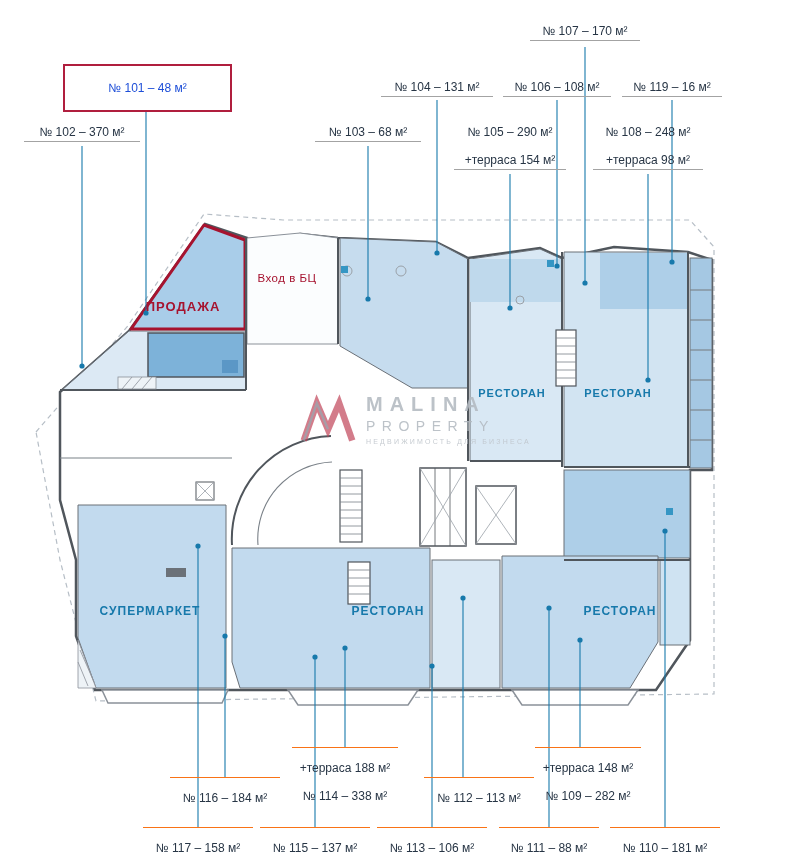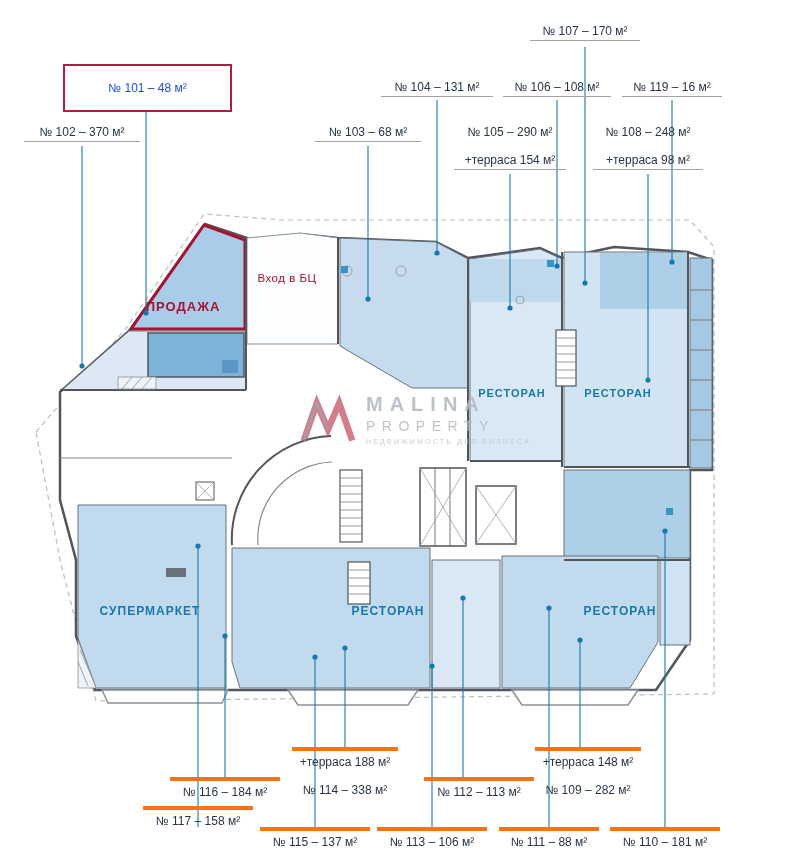--- a/index.html
+++ b/index.html
@@ -3,21 +3,21 @@
 <meta charset="utf-8">
 <style>
   html,body{margin:0;padding:0;background:#ffffff;}
   .canvas{position:relative;width:797px;height:859px;background:#ffffff;overflow:hidden;
           font-family:"Liberation Sans",sans-serif;}
   .plan-svg{position:absolute;left:0;top:0;z-index:1;}
   .callout{position:absolute;z-index:3;text-align:center;color:#273545;font-size:12px;}
   .callout .t{line-height:15px;white-space:nowrap;}
   .callout .gap{margin-top:13px;}
   .callout.top{border-bottom:1px solid #a3a3a3;padding-bottom:1px;}
-  .callout.bottom{border-top:4px solid #f97316;padding-top:4px;}
+  .callout.bottom{border-top:1px solid #f97316;padding-top:13px;}
   .box101{position:absolute;z-index:3;border:2px solid #b01e3e;display:flex;align-items:center;
           justify-content:center;color:#1d4ed8;font-size:12px;background:transparent;}
   .plan-label{position:absolute;z-index:2;transform:translateX(-50%);font-weight:bold;
               color:#1779ab;font-size:11px;letter-spacing:1px;white-space:nowrap;}
   .plan-label.big{font-size:12px;}
   .plan-label.red{color:#a6132f;font-size:13px;}
   .plan-label.red-entr{color:#a6132f;font-weight:normal;font-size:11.5px;letter-spacing:0.5px;}
   .watermark{position:absolute;left:300px;top:393px;z-index:2;display:flex;gap:10px;
              align-items:center;opacity:0.88;}
   .wm-text{display:flex;flex-direction:column;line-height:1.15;}
@@ -245,21 +245,21 @@
   <div class="callout bottom" style="left:527px;top:747px;width:106px;margin-left:8px;">
     <div class="t">+терраса 148 м²</div>
     <div class="t gap">№ 109 – 282 м²</div>
   </div>
   <div class="callout bottom" style="left:170px;top:777px;width:110px;">
     <div class="t">№ 116 – 184 м²</div>
   </div>
   <div class="callout bottom" style="left:424px;top:777px;width:110px;">
     <div class="t">№ 112 – 113 м²</div>
   </div>
-  <div class="callout bottom" style="left:143px;top:806px;width:110px;">
+  <div class="callout bottom" style="left:143px;top:827px;width:110px;">
     <div class="t">№ 117 – 158 м²</div>
   </div>
   <div class="callout bottom" style="left:260px;top:827px;width:110px;">
     <div class="t">№ 115 – 137 м²</div>
   </div>
   <div class="callout bottom" style="left:377px;top:827px;width:110px;">
     <div class="t">№ 113 – 106 м²</div>
   </div>
   <div class="callout bottom" style="left:499px;top:827px;width:100px;">
     <div class="t">№ 111 – 88 м²</div>

